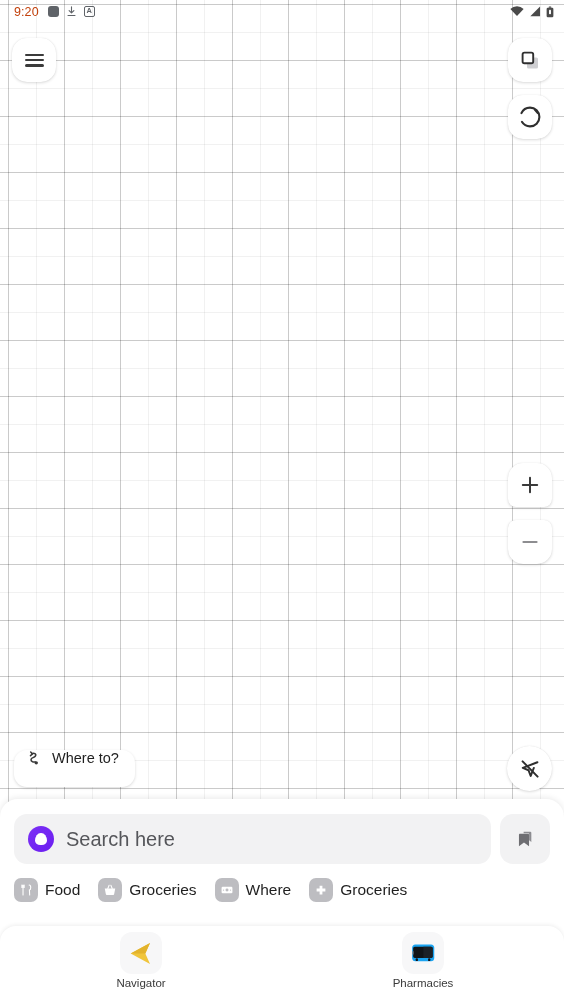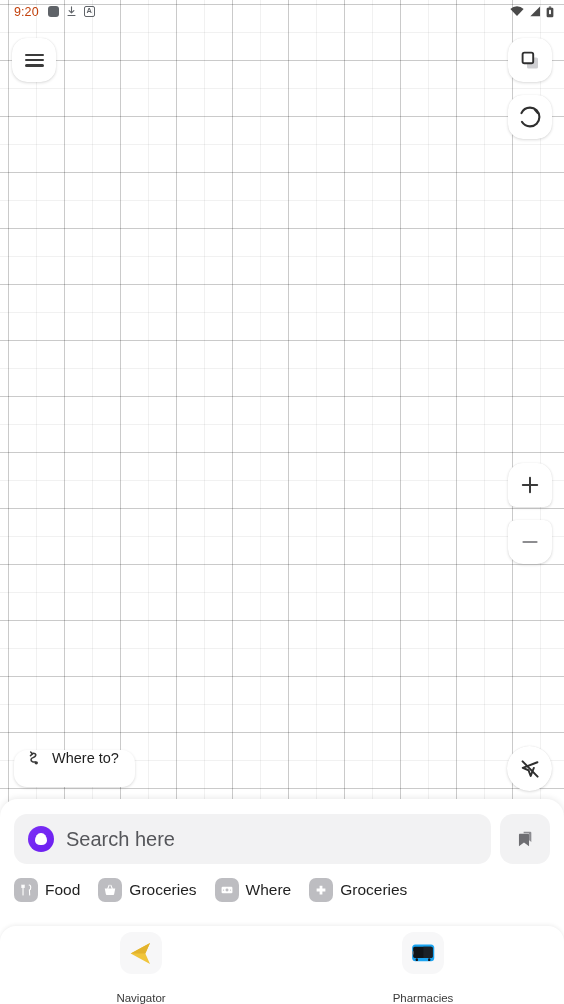--- a/index.html
+++ b/index.html
@@ -246,21 +246,21 @@
     display: flex;
     align-items: flex-start;
     z-index: 35;
   }
   .nav-item {
     width: 50%;
     display: flex;
     flex-direction: column;
     align-items: center;
     padding-top: 6px;
-    gap: 18px;
+    gap: 3px;
   }
   .nav-icon-wrap {
     width: 42px; height: 42px;
     border-radius: 12px;
     background: #f7f7f8;
     display: flex;
     align-items: center;
     justify-content: center;
   }
   .nav-label {

